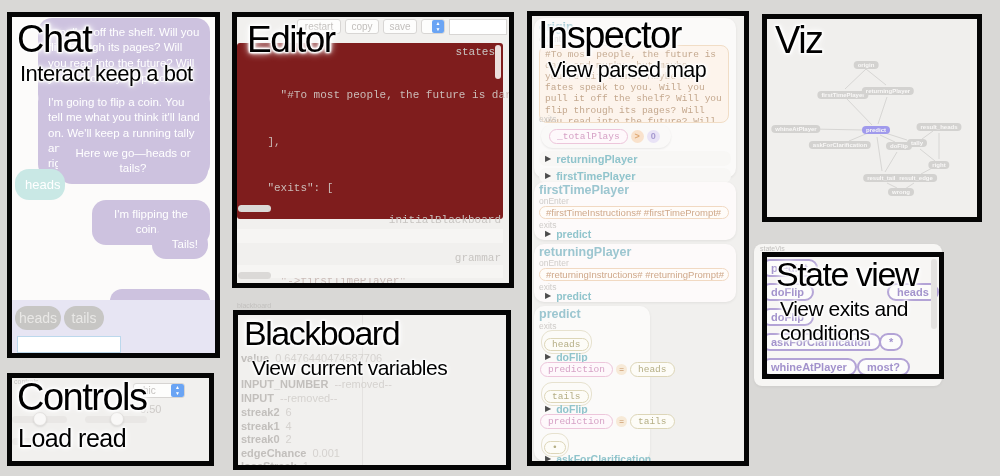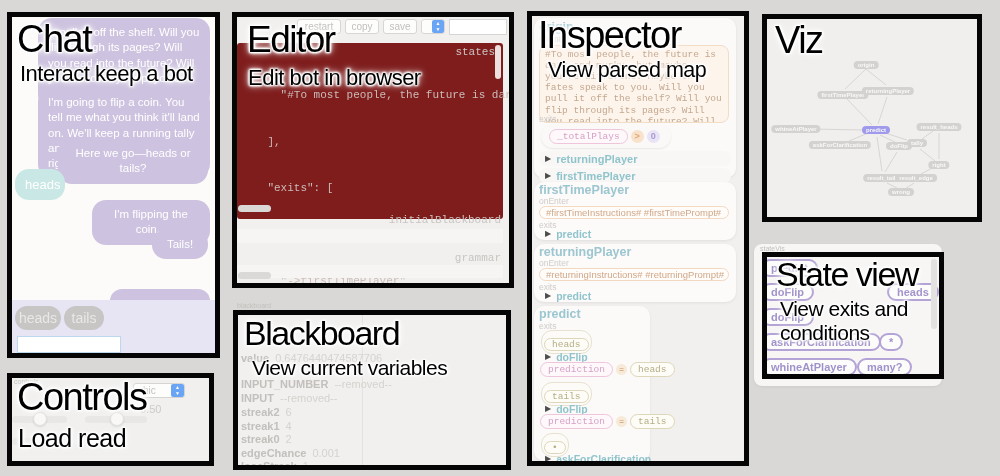--- a/index.html
+++ b/index.html
@@ -60,21 +60,21 @@
   <div class="abs" style="left:754px;top:244px;width:188px;height:142px;background:#f7f6f4;border-radius:8px;box-shadow:0 1px 3px rgba(0,0,0,0.06);z-index:1;"></div>
   <div class="tinylab" style="left:760px;top:245px;z-index:1;">stateVis</div>
   <div class="tinylab" style="left:237px;top:302px;z-index:1;">blackboard</div>
 
   <div class="panel" style="left:7px;top:12px;width:213px;height:346px;background:#fcfbfa;">
     <div class="bub bot" style="left:26px;top:1px;width:172px;">…pulled off the shelf. Will you flip through its pages? Will you read into the future? Will you discover your psychic potential?</div>
     <div class="bub bot" style="left:26px;top:71px;width:172px;">I'm going to flip a coin. You tell me what you think it'll land on. We'll keep a running tally and see how many you get right.</div>
     <div class="bub bot" style="left:46px;top:122px;width:150px;text-align:center;">Here we go—heads or tails?</div>
     <div class="bub user" style="left:3px;top:152px;width:50px;text-align:center;">heads</div>
     <div class="bub bot" style="left:80px;top:183px;width:118px;text-align:center;">I'm flipping the coin...</div>
-    <div class="bub bot" style="left:140px;top:213px;width:56px;text-align:center;">Tails!</div>
+    <div class="bub bot" style="left:140px;top:213px;width:56px;text-align:right;">Tails!</div>
     <div class="bub bot" style="left:98px;top:272px;width:100px;height:13px;border-radius:12px 12px 0 0;"></div>
     <div class="abs" style="left:0;top:283px;width:203px;height:53px;background:#e7e5f3;">
       <div class="chip" style="left:3px;top:6px;width:46px;">heads</div>
       <div class="chip" style="left:52px;top:6px;width:40px;">tails</div>
       <div class="abs" style="left:5px;top:36px;width:104px;height:17px;background:#ffffff;border:1px solid #bcd8ec;"></div>
     </div>
     <div class="anno-t" style="left:5px;top:3px;font-size:38px;">Chat</div>
     <div class="anno-s" style="left:8px;top:44px;font-size:22px;">Interact keep a bot</div>
   </div>
 
@@ -120,21 +120,20 @@
         
       </div>
     </div>
     <div class="graybar" style="top:188px;"></div>
     <div class="seclab mono" style="top:197px;">initialBlackboard</div>
     <div class="whiterow" style="top:212px;height:14px;"></div>
     <div class="seclab mono" style="top:235px;">grammar</div>
     <div class="whiterow" style="top:248px;height:13px;"></div>
     <div class="graybar" style="top:255px;"></div>
     <div class="anno-t" style="left:10px;top:4px;font-size:37px;">Editor</div>
-    <div class="anno-s" style="left:11px;top:48px;font-size:22px;">Edit bot in browser</div>
   </div>
 
   <div class="panel" style="left:233px;top:310px;width:278px;height:160px;background:#f1f0ee;">
     <div class="abs" style="left:124px;top:0;width:1px;height:150px;background:#e4e2e0;"></div>
     <div class="bbrow" style="top:37px;text-align:center;">
       <span class="bbname">value</span><span class="bbval">0.6476440474587706</span>
     </div>
     <div class="bbrow" style="top:63px;">
       <span class="bbname">INPUT_NUMBER</span><span class="bbval">--removed--</span>
     </div>
@@ -283,19 +282,19 @@
   </div>
 
   <div class="panel" style="left:762px;top:252px;width:182px;height:127px;background:transparent;">
     <div class="svpill" style="left:-6px;top:2px;">predict</div>
     <div class="svpill" style="left:-6px;top:26px;">doFlip</div>
     <div class="svpill" style="left:120px;top:26px;">heads</div>
     <div class="svpill" style="left:-6px;top:51px;">doFlip</div>
     <div class="svpill" style="left:-6px;top:76px;">askForClarification</div>
     <div class="svpill" style="left:112px;top:76px;">*</div>
     <div class="svpill" style="left:-6px;top:101px;">whineAtPlayer</div>
-    <div class="svpill" style="left:90px;top:101px;">many?</div>
+    <div class="svpill" style="left:90px;top:101px;">most?</div>
     <div class="abs" style="left:164px;top:2px;width:6px;height:70px;background:#e4e2e0;border-radius:3px;"></div>
     <div class="anno-t" style="left:9px;top:0px;font-size:34px;">State view</div>
     <div class="anno-s" style="left:13px;top:40px;font-size:21px;width:130px;">View exits and conditions</div>
   </div>
 
 </div>
 
 </body></html>

